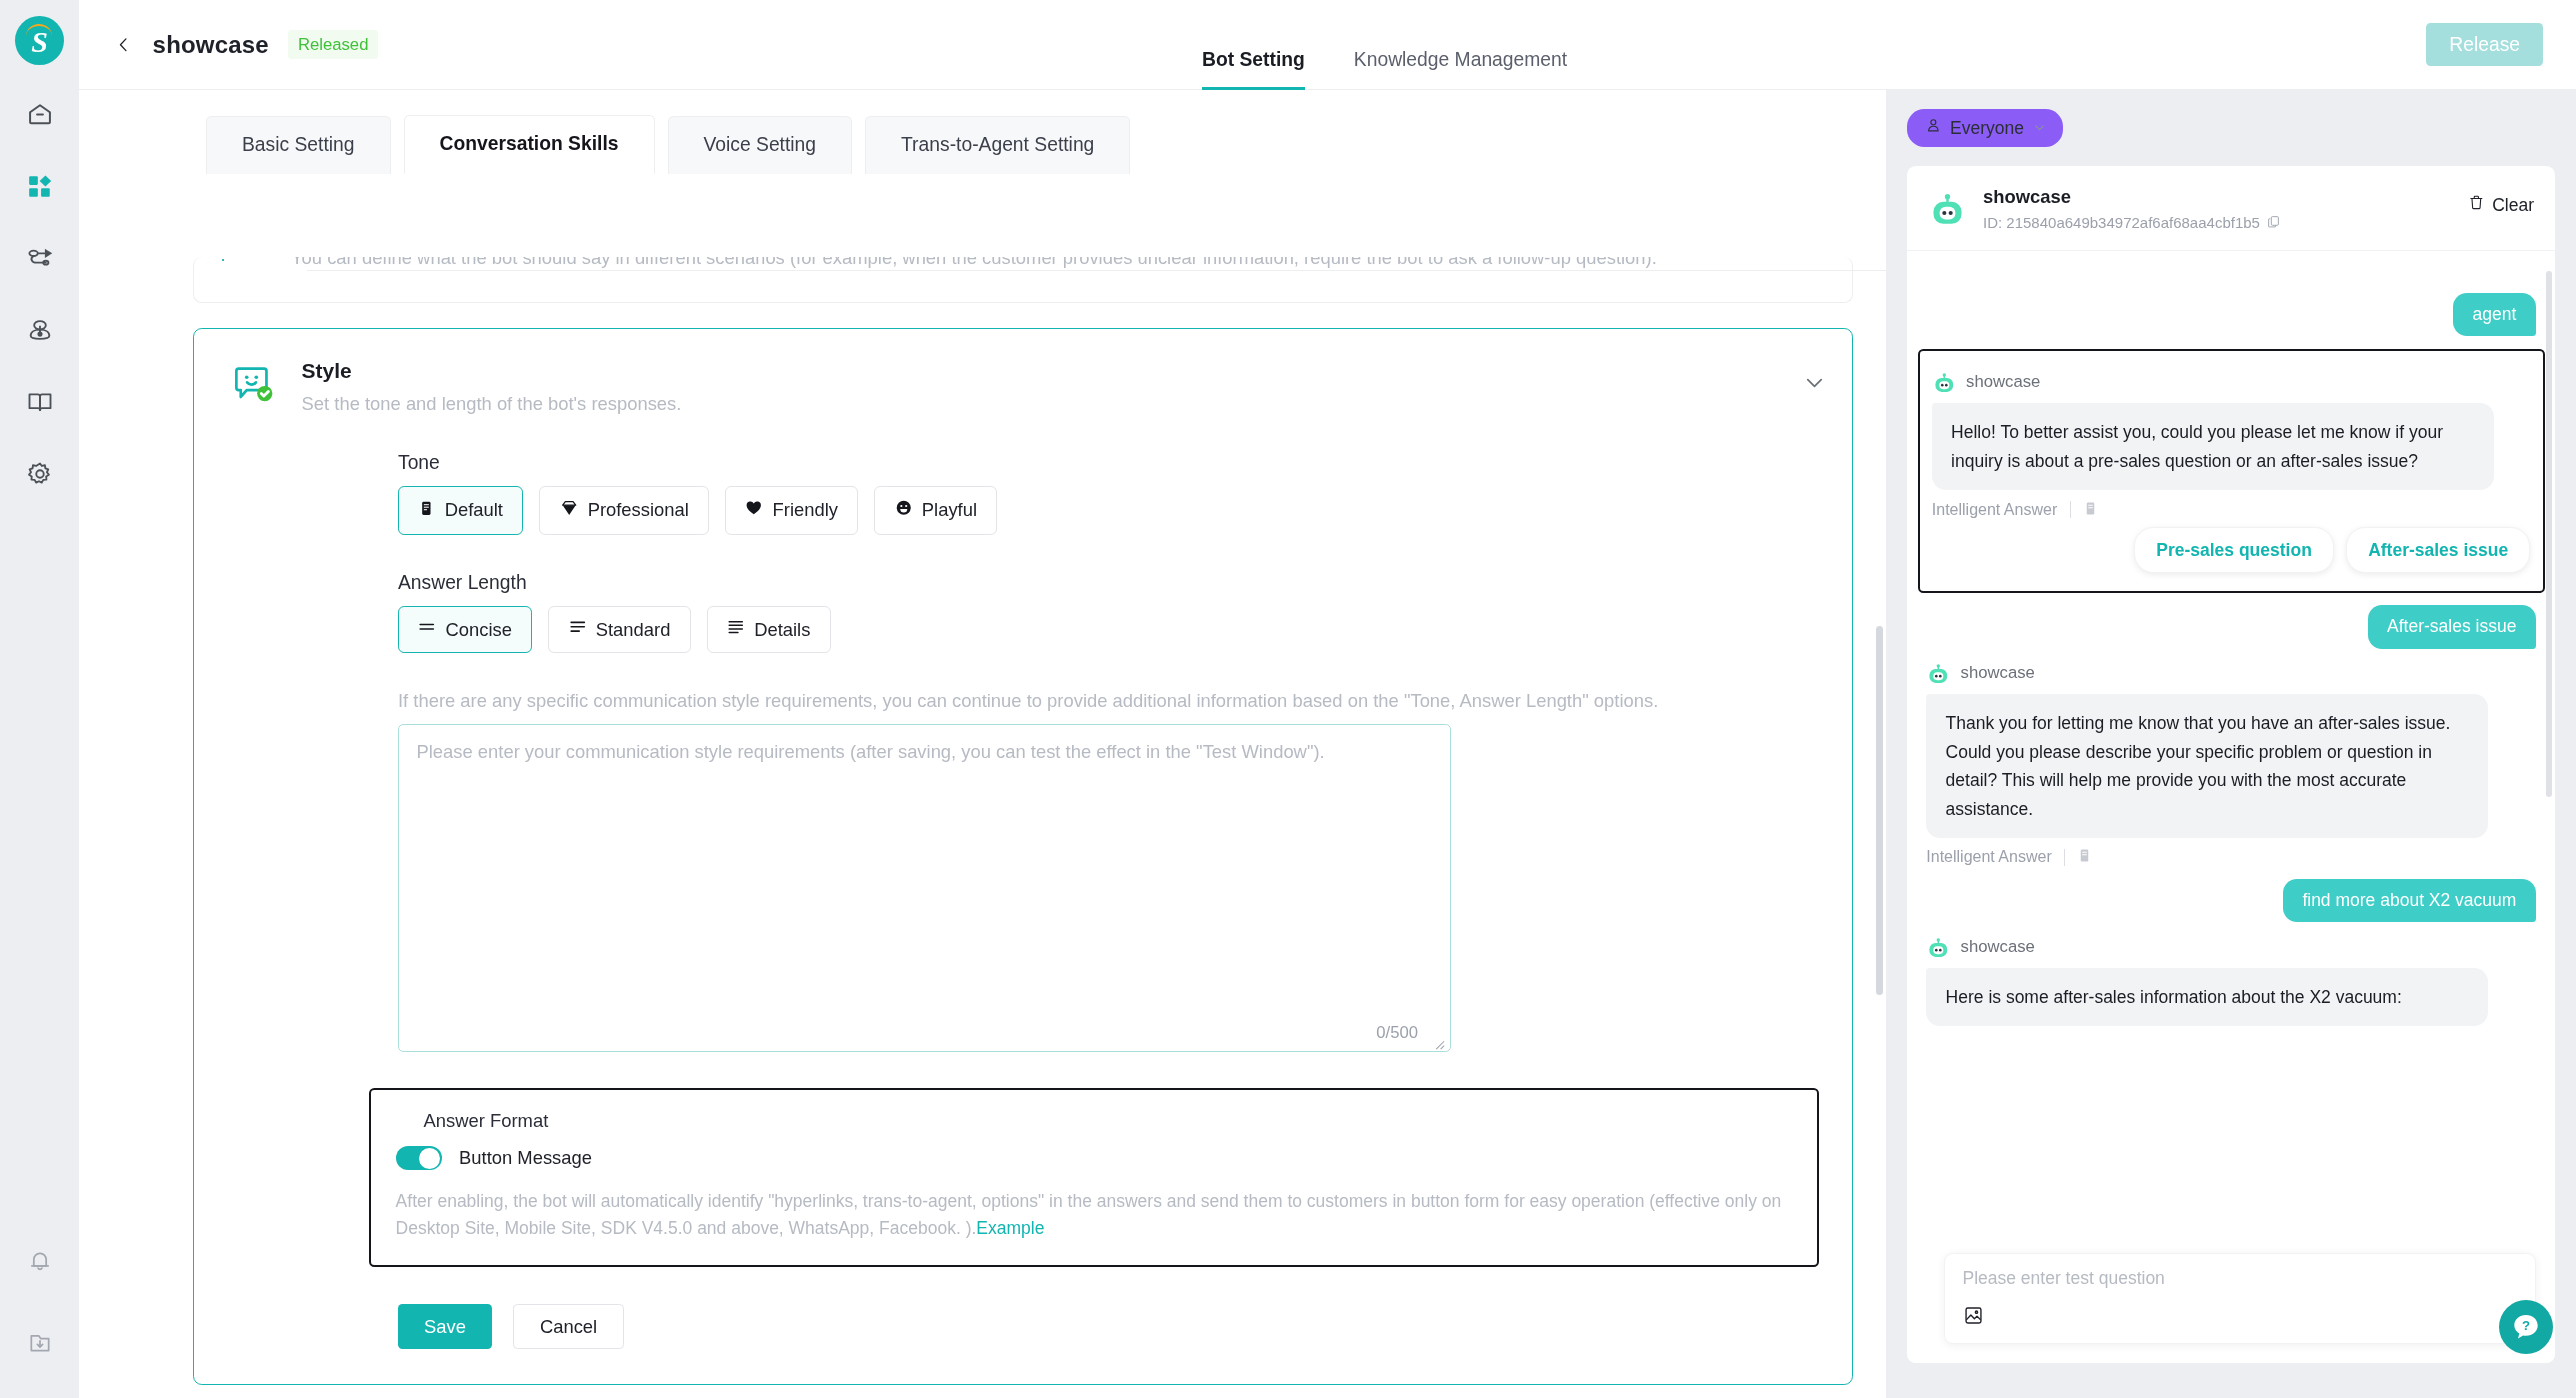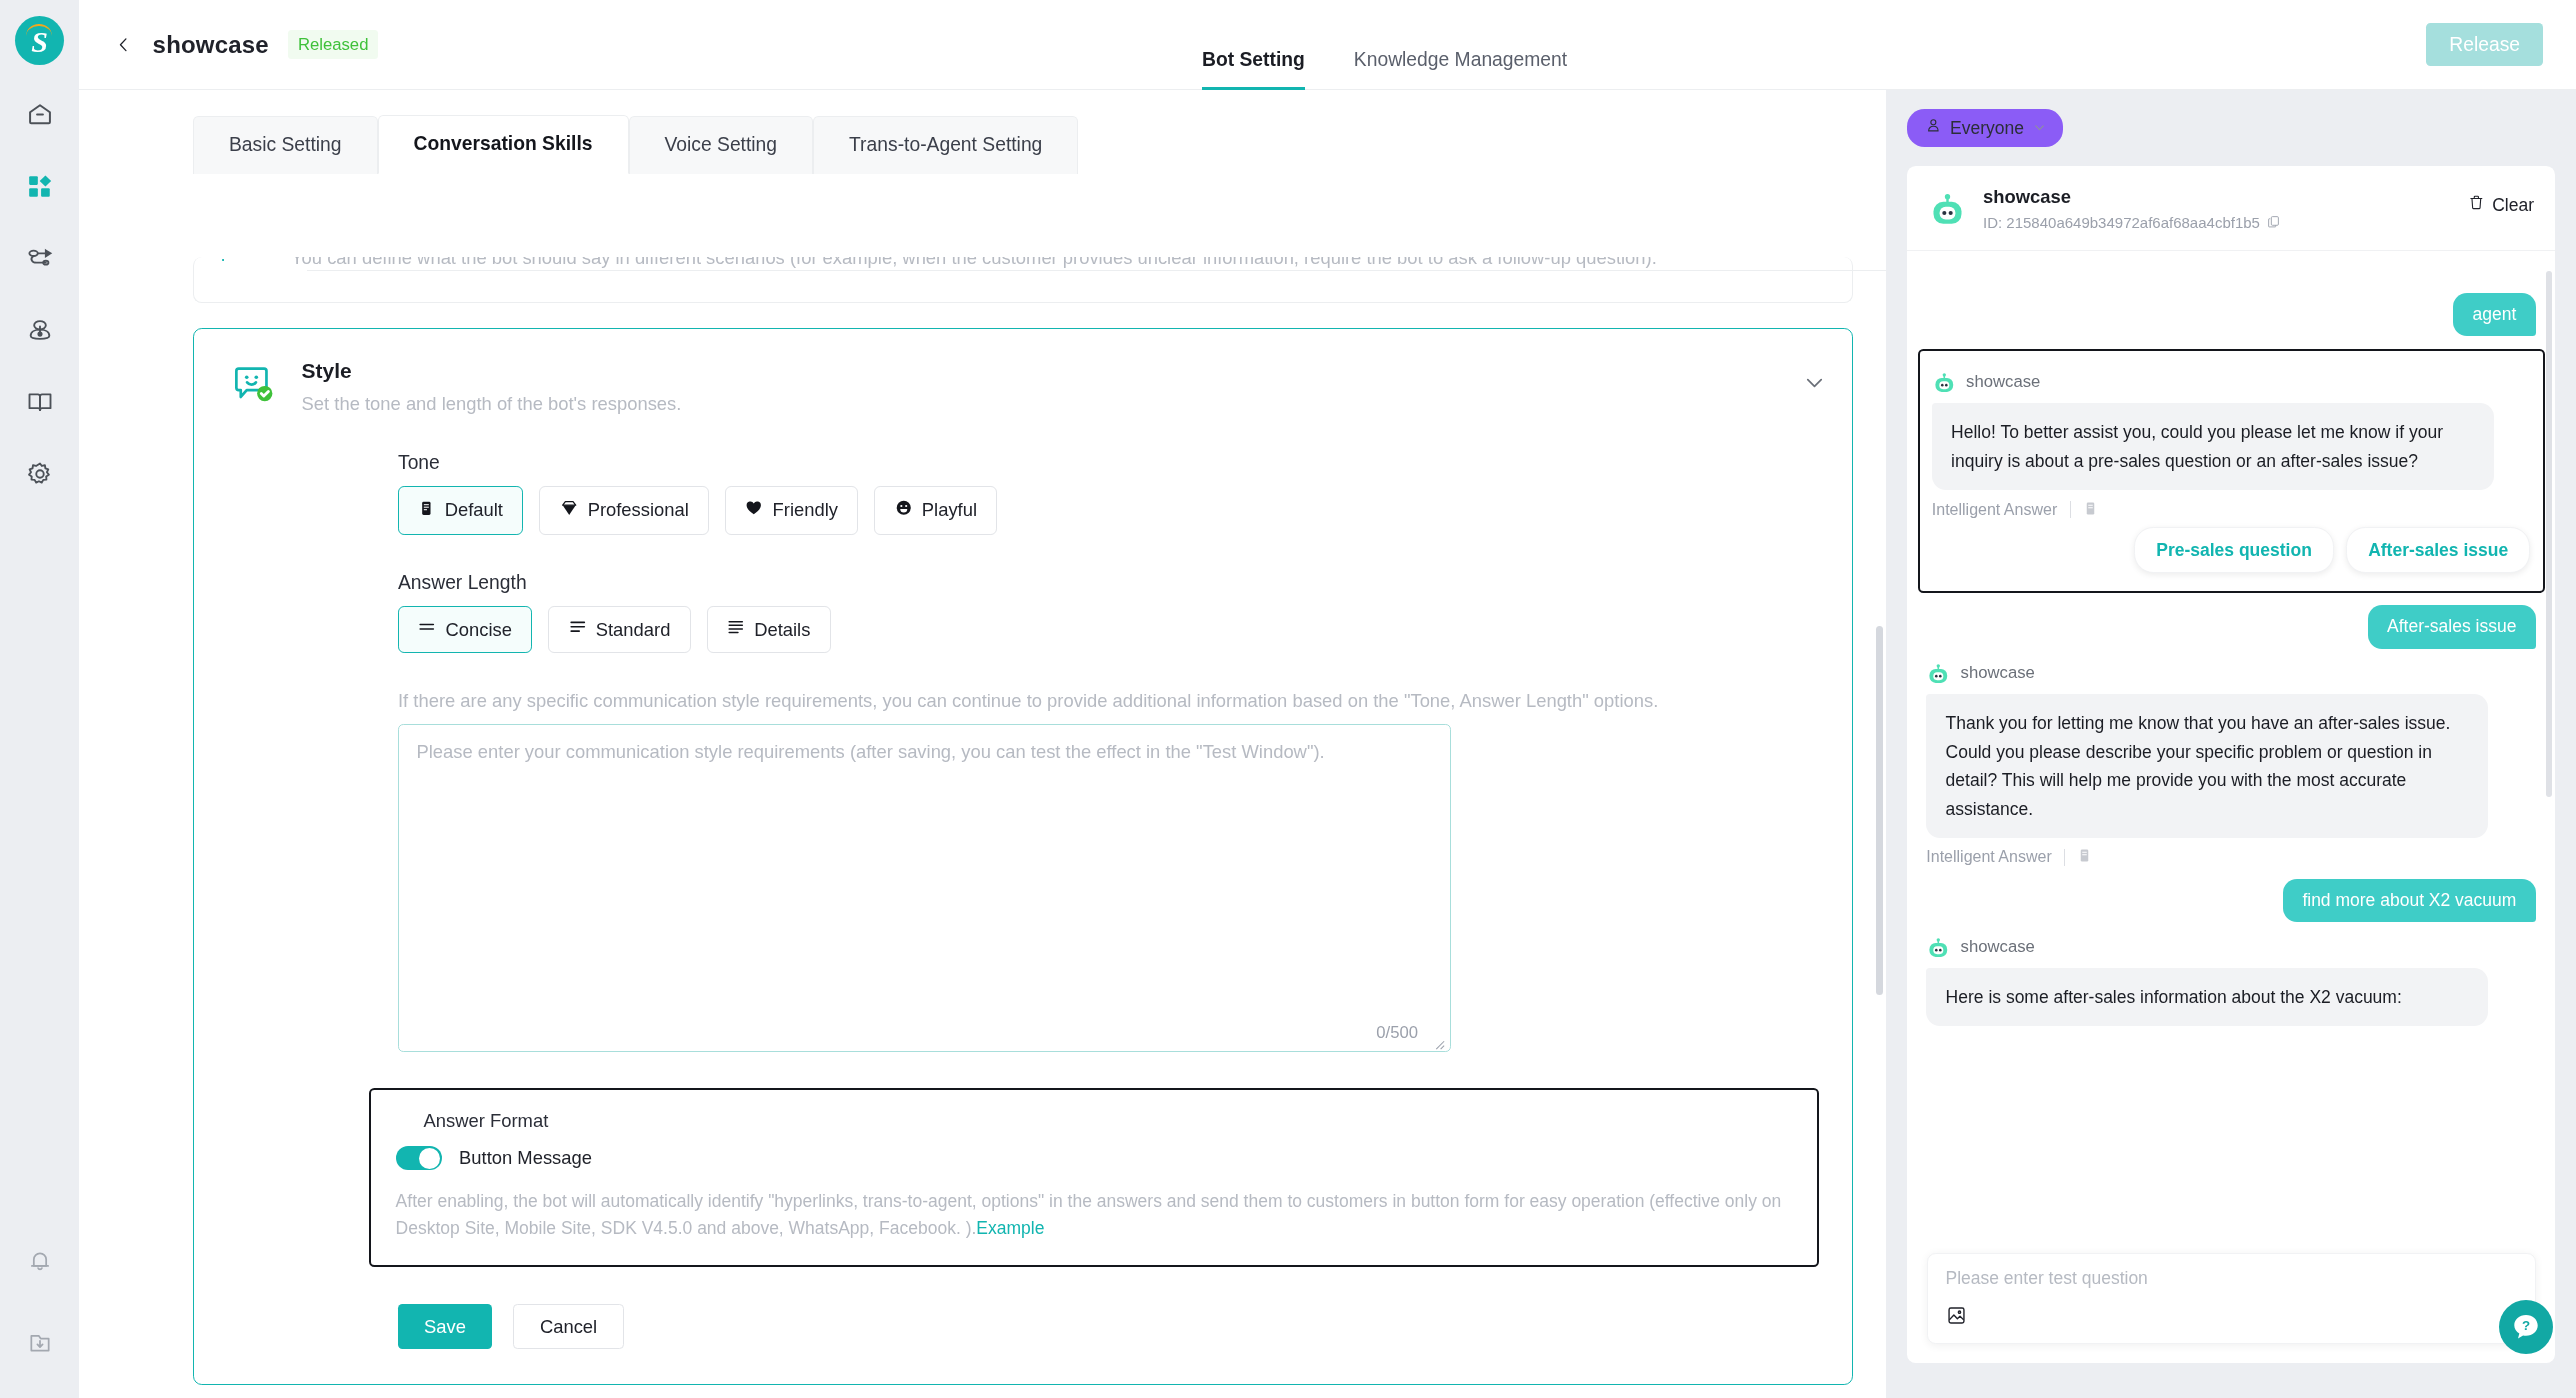--- a/index.html
+++ b/index.html
@@ -71,21 +71,21 @@
   .main {
     position: absolute; left: 79px; top: 90px; width: 1807px; height: 1308px;
     background: #fff; overflow: hidden;
   }
   .subtabs {
     display: flex; margin-left: 114px; margin-top: 24px; align-items: flex-end;
   }
   .subtab {
     font-size: 19.3px; color: #3b3f4a; padding: 17.5px 35px; cursor: pointer;
     background: #f7f8f9; border: 0.9px solid #eceef0; border-bottom: none;
-    border-radius: 5.3px 5.3px 0 0; position: relative; top: 0.9px;
+    border-radius: 5.3px 5.3px 0 0; position: relative; top: 0.9px; margin-left: 13px;
   }
   .subtab.active { background: #fff; color: #14161c; font-weight: bold; border-bottom: 0.9px solid #fff; }
   .subtabs-rule {
     margin-left: 114px; margin-right: 0; height: 0.9px; background: #eceef0;
     position: absolute; left: 114px; right: 0; top: 180px;
   }
 
   .scroll-area { position: absolute; left: 0; top: 167px; right: 0; bottom: 0; overflow: hidden; }
 
   .faded-card {
@@ -219,21 +219,21 @@
     background: #fff; border: 0.9px solid #f1f2f4; border-radius: 19.3px;
     box-shadow: 0 1.8px 6.1px rgba(0,0,0,.08);
     color: #12b5b0; font-size: 17.5px; font-weight: bold; padding: 11.4px 21px; cursor: pointer;
   }
 
   .highlight-frame {
     border: 2.6px solid #14161c; border-radius: 5.3px; padding: 10.5px 12.3px 12.3px 12.3px; margin: 7px -8.8px 5.3px -8.8px;
   }
 
   .chat-input {
-    position: absolute; left: 20px; right: 19.3px; bottom: 19.3px; height: 91px;
+    position: absolute; left: 37px; right: 19.3px; bottom: 19.3px; height: 91px;
     background: #fff; border: 0.9px solid #f1f2f4; border-radius: 8.8px;
     box-shadow: 0 1.8px 8.8px rgba(0,0,0,.06); padding: 14px 17.5px;
   }
   .chat-input-ph { font-size: 17.5px; color: #b6bac2; }
   .chat-input-icons { margin-top: 16px; display: flex; gap: 14px; }
 
   .help-fab {
     position: absolute; right: 23px; bottom: 44px; width: 54px; height: 54px;
     border-radius: 50%; background: #12a8a4; display: flex; align-items: center;
     justify-content: center; cursor: pointer;

